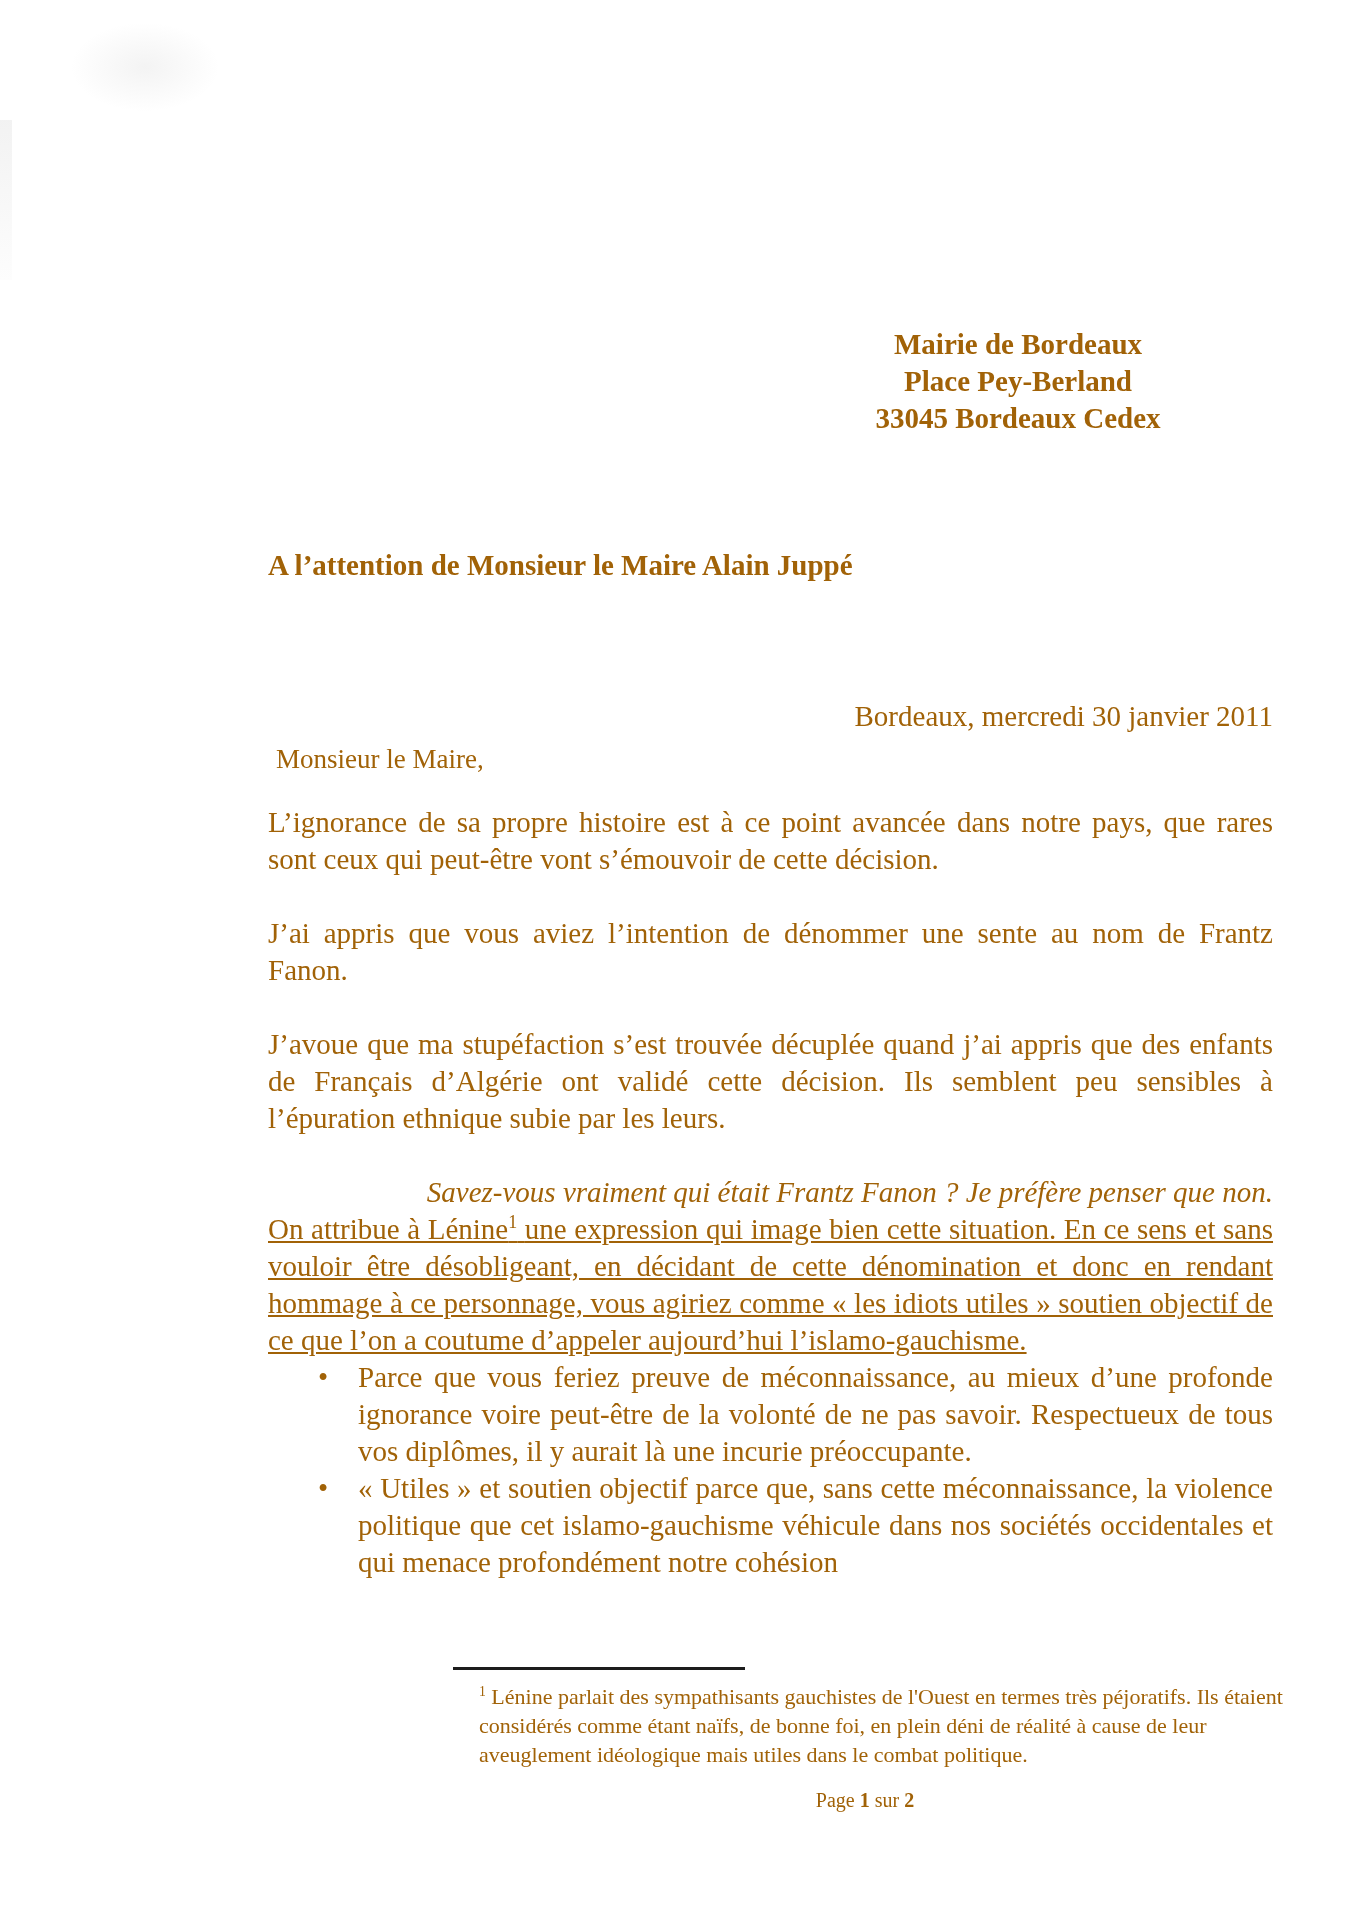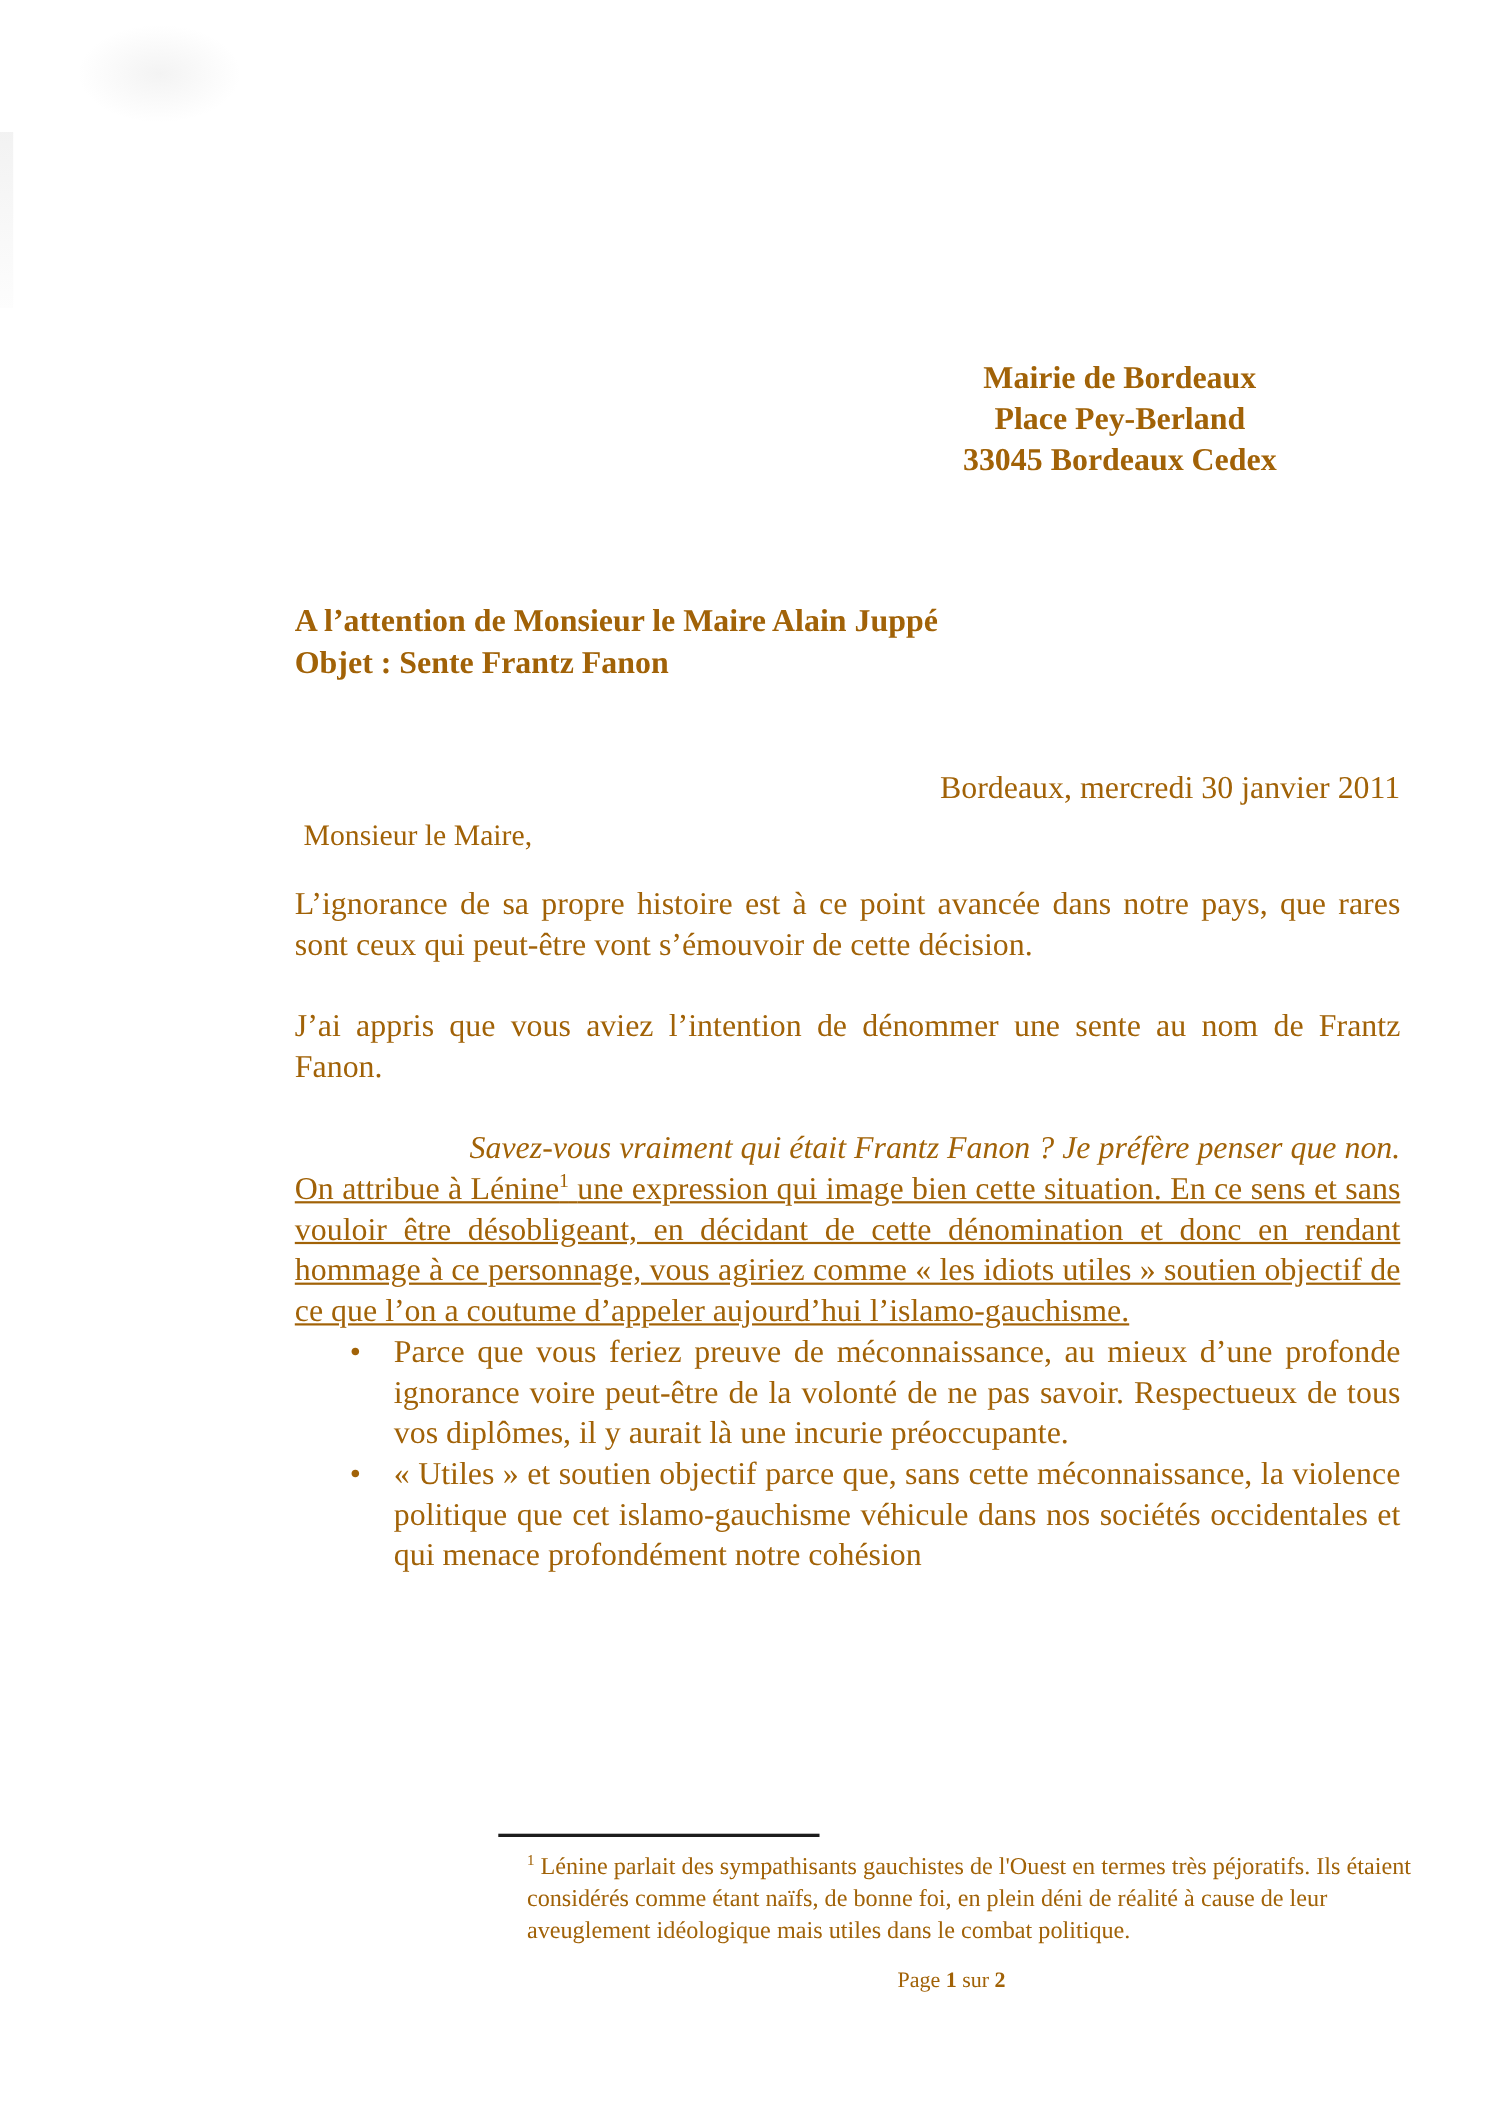--- a/index.html
+++ b/index.html
@@ -148,30 +148,30 @@
   <div class="artifact-edge"></div>
 
   <div class="sender">
     <div>Mairie de Bordeaux</div>
     <div>Place Pey-Berland</div>
     <div>33045 Bordeaux Cedex</div>
   </div>
 
   <div class="recipient">
     <div>A l’attention de Monsieur le Maire Alain Juppé</div>
-    <div>Objet : Sente Frantz Fanon</div>
   </div>
 
   <div class="dateline">Bordeaux, mercredi 30 janvier 2011</div>
 
   <div class="salutation">Monsieur le Maire,</div>
 
   <div class="body-flow">
     <p>L’ignorance de sa propre histoire est à ce point avancée dans notre pays, que rares sont ceux qui peut-être vont s’émouvoir de cette décision.</p>
     <p>J’ai appris que vous aviez l’intention de dénommer une sente au nom de Frantz Fanon.</p>
+    <p>J’avoue que ma stupéfaction s’est trouvée décuplée quand j’ai appris que des enfants de Français d’Algérie ont validé cette décision. Ils semblent peu sensibles à l’épuration ethnique subie par les leurs.</p>
     <p class="nogap">Savez-vous vraiment qui était Frantz Fanon ? Je préfère penser que non.</p>
     <p class="lenine"><span>On attribue à Lénine</span><sup class="fn-ref">1</sup> <span>une expression qui image bien cette situation. En ce sens et sans vouloir être désobligeant, en décidant de cette dénomination et donc en rendant hommage à ce personnage, vous agiriez comme « les idiots utiles » soutien objectif de ce que l’on a coutume d’appeler aujourd’hui l’islamo-gauchisme.</span></p>
 
     <div class="bullet">
       <span class="bullet-marker">•</span>
       <span class="bullet-text">Parce que vous feriez preuve de méconnaissance, au mieux d’une profonde ignorance voire peut-être de la volonté de ne pas savoir. Respectueux de tous vos diplômes, il y aurait là une incurie préoccupante.</span>
     </div>
     <div class="bullet">
       <span class="bullet-marker">•</span>
       <span class="bullet-text">« Utiles » et soutien objectif parce que, sans cette méconnaissance, la violence politique que cet islamo-gauchisme véhicule dans nos sociétés occidentales et qui menace profondément notre cohésion</span>

